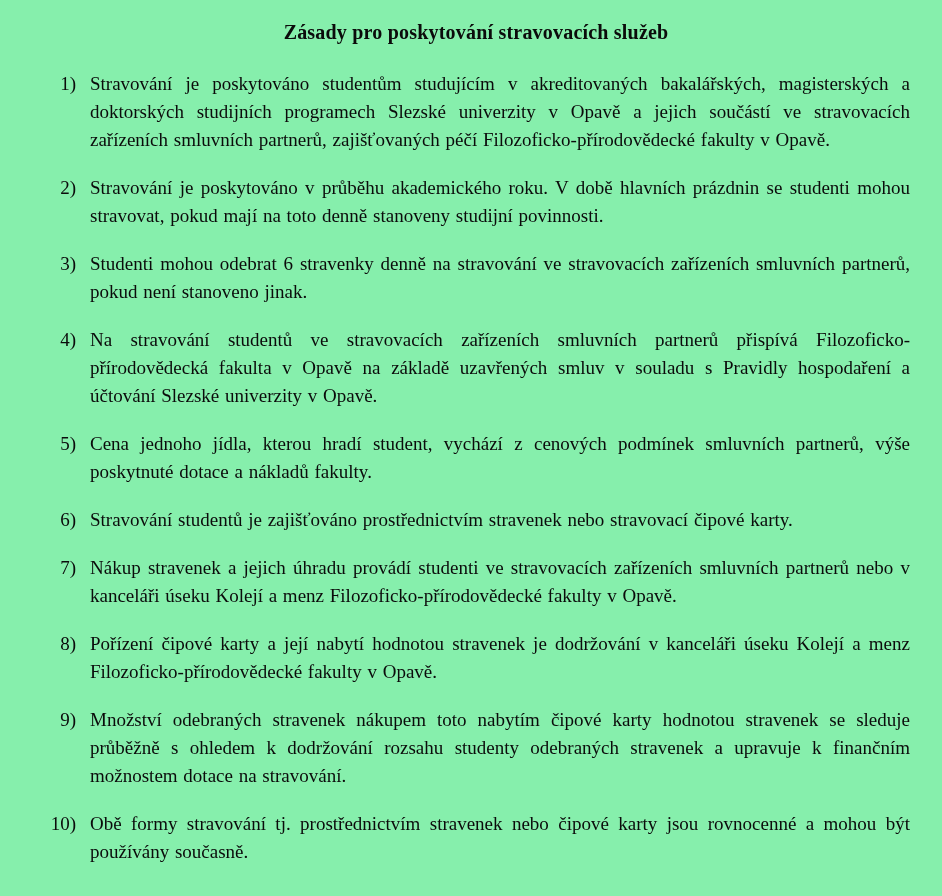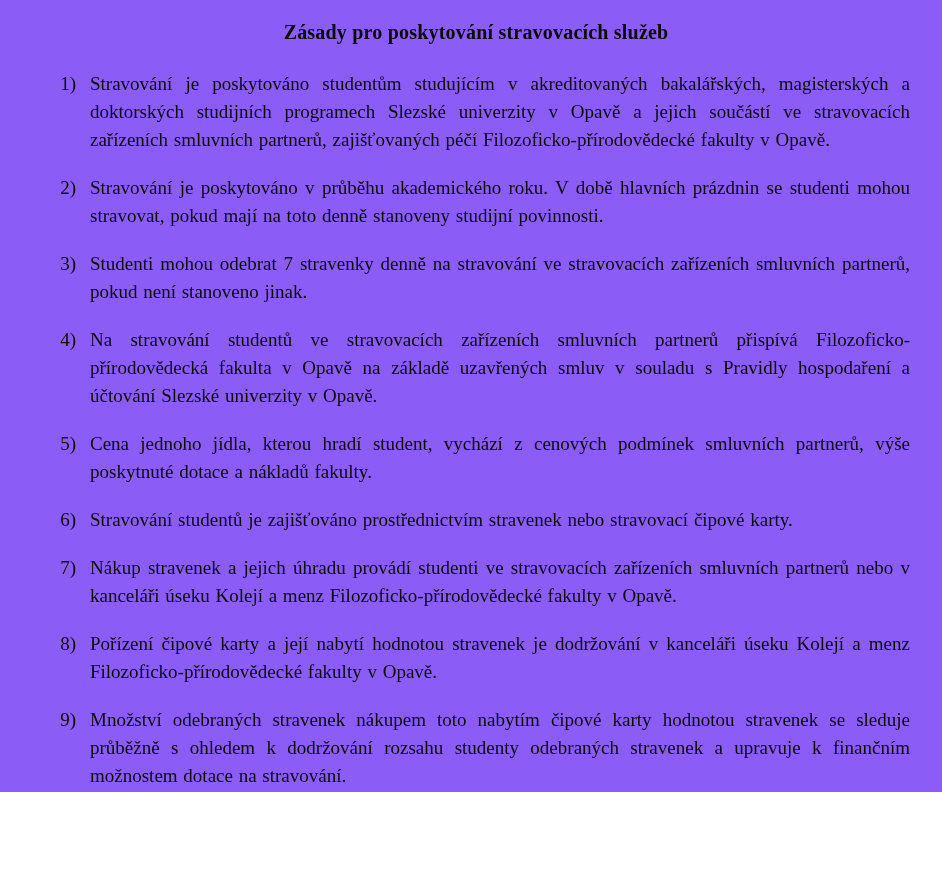--- a/index.html
+++ b/index.html
@@ -3,23 +3,23 @@
 <meta charset="utf-8">
 <style>
   html, body {
     margin: 0;
     padding: 0;
     background: #ffffff;
   }
   .page {
     position: relative;
     width: 942px;
-    height: 792px;
+    height: 896px;
     box-sizing: border-box;
-    background: #8b5cf6;
+    background: #86efac;
     color: #0b0b0b;
     font-family: "Liberation Serif", "DejaVu Serif", serif;
     font-size: 19px;
     line-height: 28px;
     padding: 12px 32px 0 42px;
     overflow: hidden;
   }
   .doc-title {
     font-size: 20px;
     font-weight: bold;
@@ -58,21 +58,21 @@
     <p class="item-text">Stravování je poskytováno studentům studujícím v akreditovaných bakalářských, magisterských a doktorských studijních programech Slezské univerzity v Opavě a jejich součástí ve stravovacích zařízeních smluvních partnerů, zajišťovaných péčí Filozoficko-přírodovědecké fakulty v Opavě.</p>
   </div>
 
   <div class="item">
     <span class="item-number">2)</span>
     <p class="item-text">Stravování je poskytováno v průběhu akademického roku. V době hlavních prázdnin se studenti mohou stravovat, pokud mají na toto denně stanoveny studijní povinnosti.</p>
   </div>
 
   <div class="item">
     <span class="item-number">3)</span>
-    <p class="item-text">Studenti mohou odebrat 7 stravenky denně na stravování ve stravovacích zařízeních smluvních partnerů, pokud není stanoveno jinak.</p>
+    <p class="item-text">Studenti mohou odebrat 6 stravenky denně na stravování ve stravovacích zařízeních smluvních partnerů, pokud není stanoveno jinak.</p>
   </div>
 
   <div class="item">
     <span class="item-number">4)</span>
     <p class="item-text">Na stravování studentů ve stravovacích zařízeních smluvních partnerů přispívá Filozoficko-přírodovědecká fakulta v Opavě na základě uzavřených smluv v souladu s Pravidly hospodaření a účtování Slezské univerzity v Opavě.</p>
   </div>
 
   <div class="item">
     <span class="item-number">5)</span>
     <p class="item-text">Cena jednoho jídla, kterou hradí student, vychází z cenových podmínek smluvních partnerů, výše poskytnuté dotace a nákladů fakulty.</p>
@@ -91,14 +91,18 @@
   <div class="item">
     <span class="item-number">8)</span>
     <p class="item-text">Pořízení čipové karty a její nabytí hodnotou stravenek je dodržování v kanceláři úseku Kolejí a menz Filozoficko-přírodovědecké fakulty v Opavě.</p>
   </div>
 
   <div class="item">
     <span class="item-number">9)</span>
     <p class="item-text">Množství odebraných stravenek nákupem toto nabytím čipové karty hodnotou stravenek se sleduje průběžně s ohledem k dodržování rozsahu studenty odebraných stravenek a upravuje k finančním možnostem dotace na stravování.</p>
   </div>
 
+  <div class="item">
+    <span class="item-number">10)</span>
+    <p class="item-text">Obě formy stravování tj. prostřednictvím stravenek nebo čipové karty jsou rovnocenné a mohou být používány současně.</p>
+  </div>
 
 </div>
 
 </body></html>

